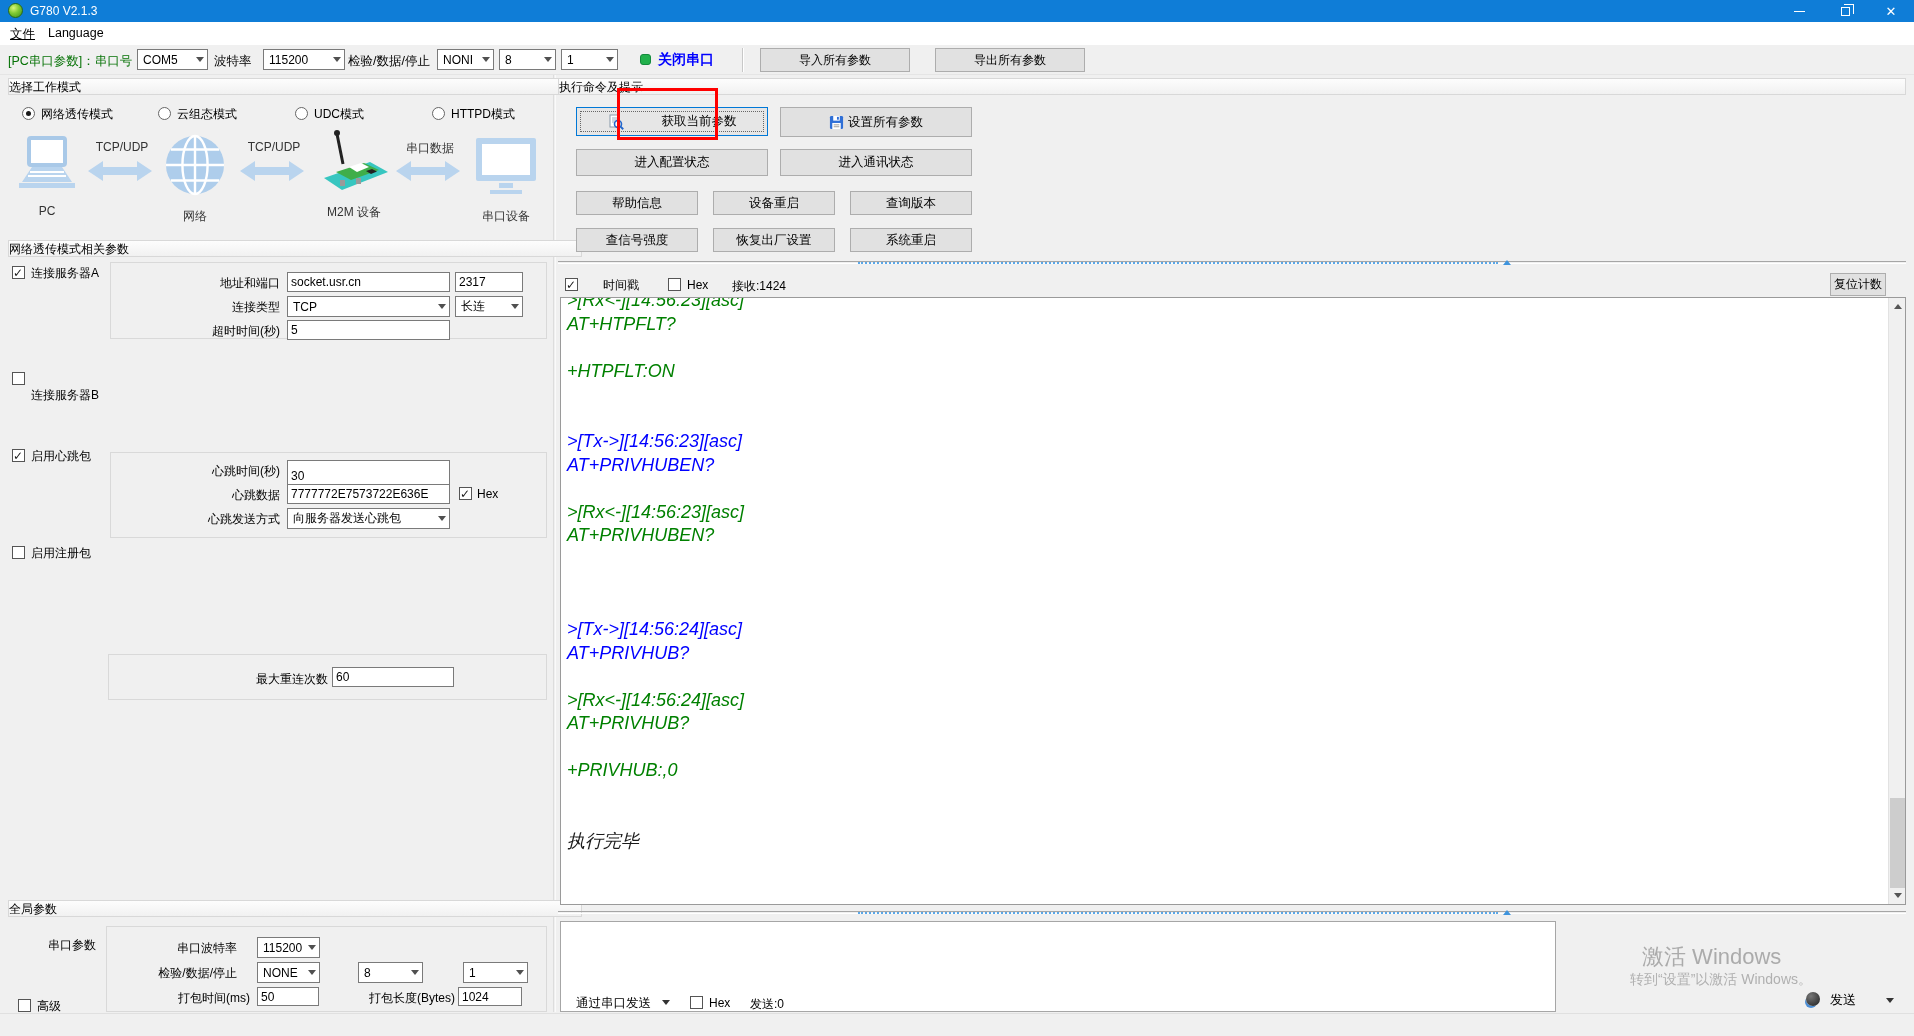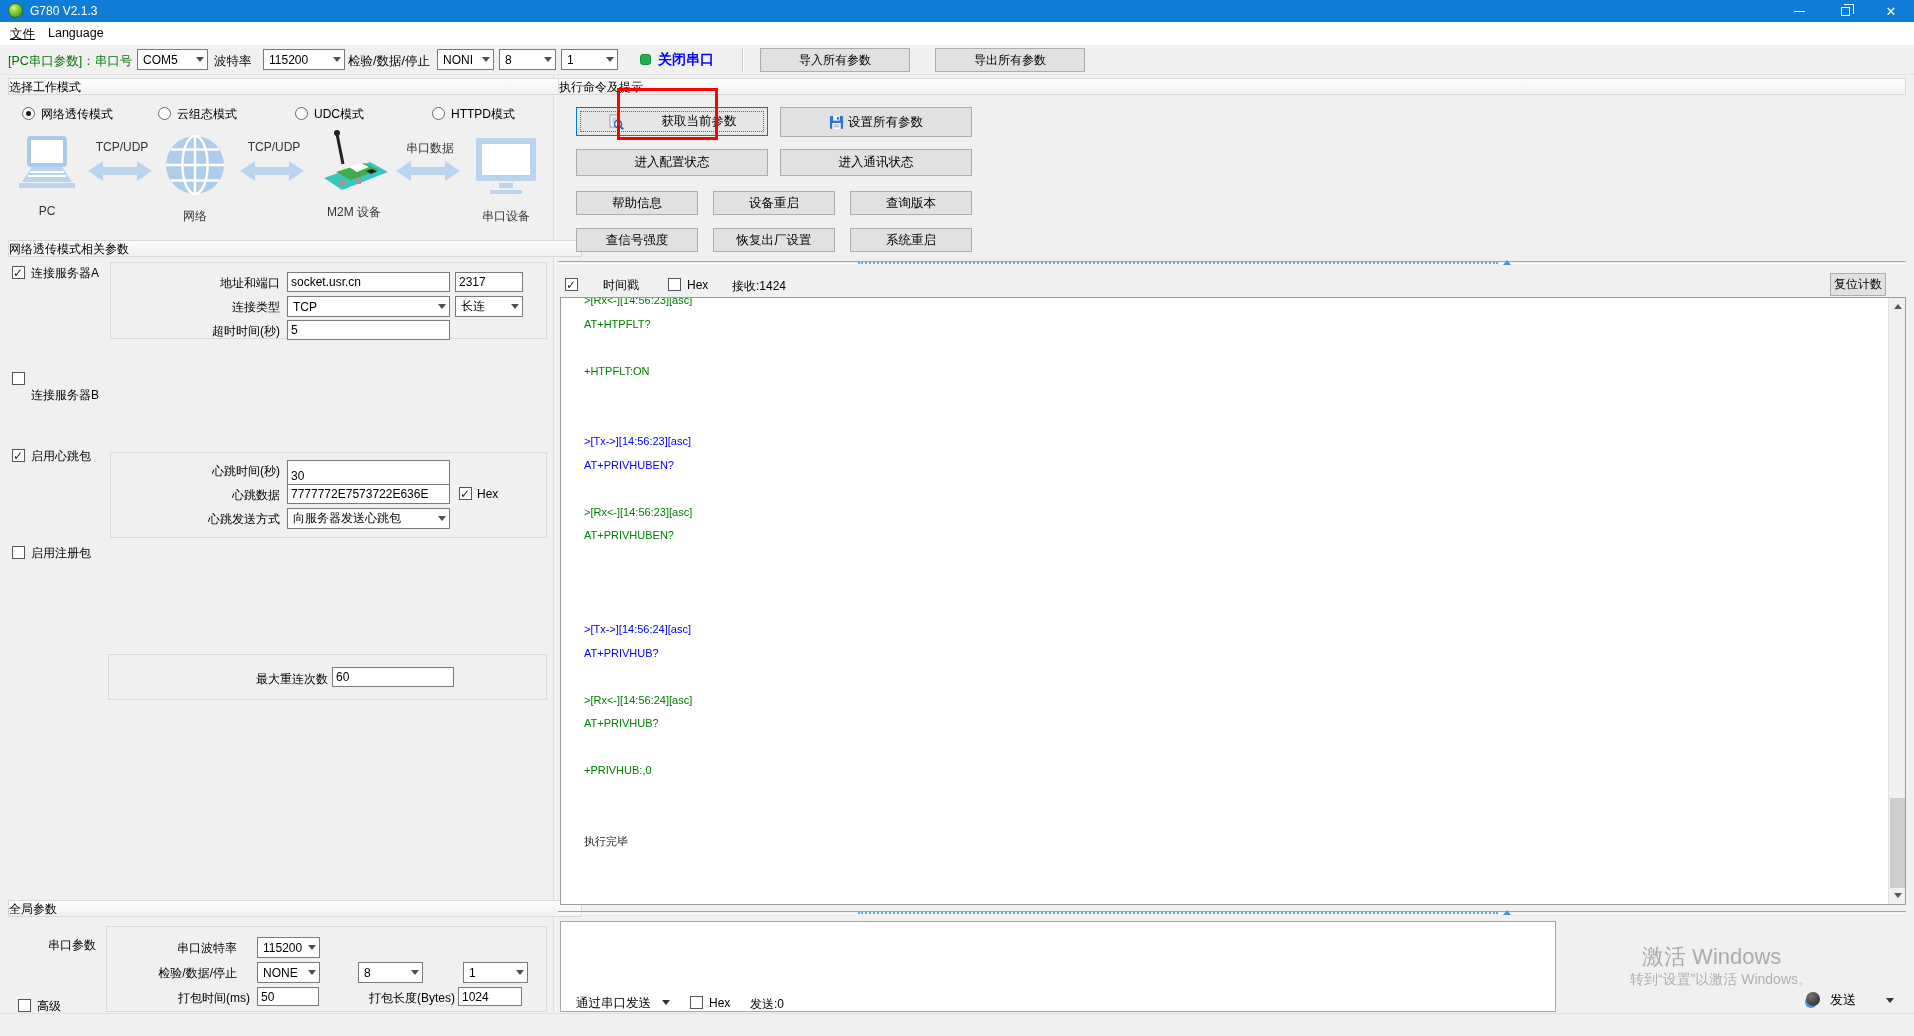--- a/index.html
+++ b/index.html
@@ -60,21 +60,21 @@
   .red-rect{position:absolute;border:3px solid var(--annotation);z-index:6;}
 
   
   .hsplit{position:absolute;height:8px;}
   .hsplit .groove{margin-top:2px;height:3px;border-top:1px solid #a6a6a6;border-bottom:1px solid #ffffff;}
   .dotline{position:absolute;top:3px;border-top:2px dotted #5aa7e8;}
   .tri-up{position:absolute;width:0;height:0;border-left:4px solid transparent;border-right:4px solid transparent;border-bottom:5px solid #3f94dd;top:1px;}
 
   
   .logarea{position:absolute;background:#fff;border:1px solid #9a9a9a;overflow:hidden;}
-  .logcontent{margin-top:-9px;padding-left:23px;font-size:11px;}
+  .logcontent{margin-top:-9px;padding-left:6px;font-size:18px;font-style:italic;}
   .log-line{height:23.5px;line-height:23.5px;white-space:pre;}
   .log-line.rx{color:var(--rx);}
   .log-line.tx{color:var(--tx);}
   .log-line.info{color:#1a1a1a;}
   .scrollbar{position:absolute;top:0;right:0;width:17px;height:100%;background:#f0f0f0;border-left:1px solid #e2e2e2;}
   .sb-btn{position:absolute;left:0;width:17px;height:17px;display:flex;align-items:center;justify-content:center;}
   .sb-tri-up{width:0;height:0;border-left:4px solid transparent;border-right:4px solid transparent;border-bottom:5px solid #555;}
   .sb-tri-down{width:0;height:0;border-left:4px solid transparent;border-right:4px solid transparent;border-top:5px solid #555;}
   .sb-thumb{position:absolute;left:1px;width:15px;background:#cdcdcd;}
 

